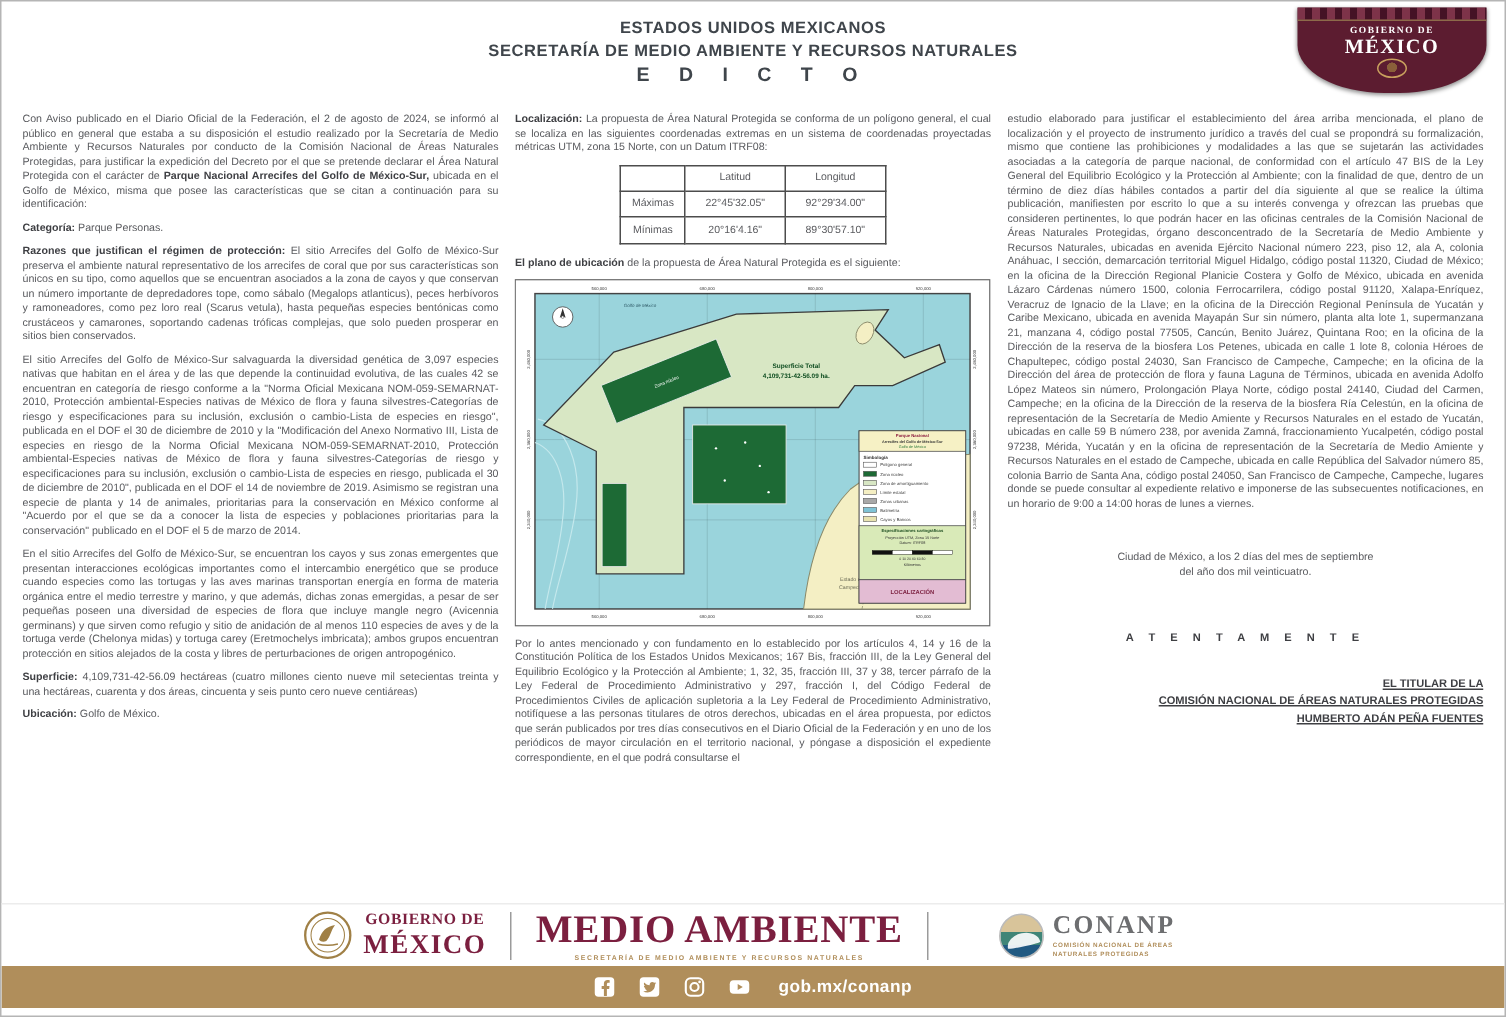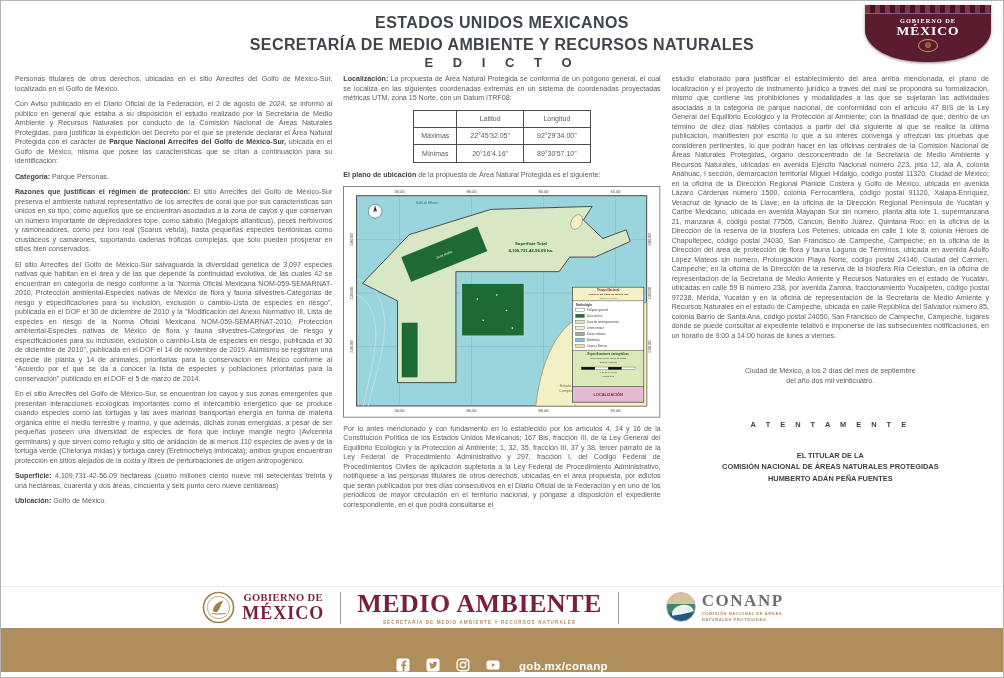--- a/index.html
+++ b/index.html
@@ -1,21 +1,21 @@
 <!DOCTYPE html>
 <html><head>
 <meta charset="utf-8">
 <style>
   * { margin:0; padding:0; box-sizing:border-box; }
   html,body { width:1004px; height:678px; background:#ffffff; font-family:"Liberation Sans", sans-serif; }
   .page { position:relative; width:1004px; height:678px; background:#fff; border:1px solid #b5b5b5; overflow:hidden; }
 
   
   .header { position:absolute; top:11px; left:0; right:0; text-align:center; color:#3f454b; }
-  .h-line { font-size:16px; font-weight:bold; letter-spacing:.4px; line-height:1.35; }
+  .h-line { font-size:11px; font-weight:bold; letter-spacing:.4px; line-height:1.35; }
   .edicto { font-size:13px; font-weight:bold; letter-spacing:8px; color:#3f454b; }
 
   .badge { position:absolute; top:4px; right:12px; width:126px; height:57px; background:#5c1c30;
            border-radius:0 0 58px 58px / 0 0 32px 32px; overflow:hidden; text-align:center; color:#fff;
            box-shadow:0 1px 3px rgba(0,0,0,.45); }
   .badge-band { height:9px; background:repeating-linear-gradient(90deg,#7d3349 0 5px,#451225 5px 10px); border-bottom:1px solid #8d6a4a; }
   .badge-g1 { font-size:6.3px; font-weight:bold; letter-spacing:1px; margin-top:3px; font-family:"Liberation Serif",serif; }
   .badge-g2 { font-size:13.5px; font-weight:bold; letter-spacing:1px; font-family:"Liberation Serif",serif; line-height:1.05; }
   .badge-eagle { width:20px; height:13px; margin:1px auto 0; border:1px solid #c9a15e; border-radius:50%;
                  background:radial-gradient(circle at 50% 45%, #8a5f3a 0 30%, transparent 31%); }
@@ -31,44 +31,44 @@
   .coord-table th, .coord-table td { border:1.4px solid #4d4d4d; font-size:7px; font-weight:normal;
       color:#595a5e; text-align:center; padding:3.5px 13px; }
   .coord-table td:first-child { padding:3.5px 7px; }
 
   .map-wrap { margin:3px 0 7px; border:0; }
   .map-wrap svg { display:block; width:100%; height:auto; }
 
   
   .date-block { text-align:center; margin:26px 18px 0; }
   .atent { text-align:center; font-weight:bold; letter-spacing:4px; margin-top:34px; color:#3e3f43; font-size:7.4px; }
-  .sig { text-align:center; font-weight:bold; margin-top:20px; color:#3e3f43; font-size:7.4px; line-height:1.55; }
+  .sig { text-align:right; font-weight:bold; margin-top:20px; color:#3e3f43; font-size:7.4px; line-height:1.55;text-decoration:underline; }
 
   
   .footer { position:absolute; left:0; right:0; bottom:5px; }
   .logos { height:42px; display:flex; align-items:center; justify-content:center; gap:16px; background:#fff; border-top:1px solid #ececec; }
   .gob-wrap { display:flex; align-items:center; gap:7px; }
   .seal { width:33px; height:33px; }
   .gob-text { font-family:"Liberation Serif",serif; color:#7b1f3f; font-weight:bold; line-height:1.02; text-align:center; }
   .gob1 { font-size:10.5px; letter-spacing:.4px; }
   .gob2 { font-size:18px; letter-spacing:1px; }
   .divider { width:1px; height:32px; background:#9b9b9b; }
   .ma-block { text-align:center; }
   .ma-title { font-family:"Liberation Serif",serif; font-size:26px; font-weight:bold; color:#7b1f3f; letter-spacing:.5px; line-height:1; }
   .ma-sub { font-size:4.6px; color:#b08e5b; font-weight:bold; letter-spacing:1.1px; margin-top:3px; }
-  .conanp-block { display:flex; align-items:flex-start; gap:6px;padding-left:31px; }
+  .conanp-block { display:flex; align-items:flex-end; gap:6px;padding-left:31px; }
   .conanp-logo { width:30px; height:30px; border-radius:50%; position:relative; overflow:hidden;
      background:linear-gradient(180deg,#d8c49a 0 40%,#3f8577 40% 72%,#215a82 72% 100%); border:1px solid #bbb; }
   .conanp-logo::after { content:""; position:absolute; left:4px; top:12px; width:22px; height:9px;
      background:#fff; border-radius:50% 50% 50% 50% / 90% 90% 10% 10%; transform:rotate(-12deg); opacity:.9; }
   .conanp-text { line-height:1; }
   .c1 { font-family:"Liberation Serif",serif; font-size:17px; font-weight:bold; color:#6d6e70; letter-spacing:1.5px; }
   .c2 { font-size:4.2px; color:#b08e5b; font-weight:bold; letter-spacing:.5px; margin-top:2px; width:100px; line-height:1.4; }
 
-  .goldbar { height:44px; background:#b08e5b; display:flex; align-items:flex-end; justify-content:center; gap:16px; }
+  .goldbar { height:28px; background:#b08e5b; display:flex; align-items:center; justify-content:center; gap:16px; }
   .soc { width:14px; height:14px; display:block; }
   .goldbar-url { color:#fff; font-size:11.5px; font-weight:bold; letter-spacing:.3px; margin-left:3px; }
 </style>
 </head>
 <body>
 
 <div class="page">
 
   <div class="header">
     <div class="h-line">ESTADOS UNIDOS MEXICANOS</div>
@@ -79,21 +79,20 @@
   <div class="badge">
     <div class="badge-band"></div>
     <div class="badge-g1">GOBIERNO DE</div>
     <div class="badge-g2">MÉXICO</div>
     <div class="badge-eagle"></div>
   </div>
 
   <div class="columns">
 
     <div class="col">
-      <p><span>Personas titulares de otros derechos, ubicadas en el sitio Arrecifes del Golfo de México-Sur, localizado en el Golfo de México.</span></p>
       <p><span>Con Aviso publicado en el Diario Oficial de la Federación, el 2 de agosto de 2024, se informó al público en general que estaba a su disposición el estudio realizado por la Secretaría de Medio Ambiente y Recursos Naturales por conducto de la Comisión Nacional de Áreas Naturales Protegidas, para justificar la expedición del Decreto por el que se pretende declarar el Área Natural Protegida con el carácter de </span><b class="lbl">Parque Nacional Arrecifes del Golfo de México-Sur,</b><span> ubicada en el Golfo de México, misma que posee las características que se citan a continuación para su identificación:</span></p>
       <p><b class="lbl">Categoría:</b><span> Parque Personas.</span></p>
       <p><b class="lbl">Razones que justifican el régimen de protección:</b><span> El sitio Arrecifes del Golfo de México-Sur preserva el ambiente natural representativo de los arrecifes de coral que por sus características son únicos en su tipo, como aquellos que se encuentran asociados a la zona de cayos y que conservan un número importante de depredadores tope, como sábalo (Megalops atlanticus), peces herbívoros y ramoneadores, como pez loro real (Scarus vetula), hasta pequeñas especies bentónicas como crustáceos y camarones, soportando cadenas tróficas complejas, que solo pueden prosperar en sitios bien conservados.</span></p>
       <p><span>El sitio Arrecifes del Golfo de México-Sur salvaguarda la diversidad genética de 3,097 especies nativas que habitan en el área y de las que depende la continuidad evolutiva, de las cuales 42 se encuentran en categoría de riesgo conforme a la "Norma Oficial Mexicana NOM-059-SEMARNAT-2010, Protección ambiental-Especies nativas de México de flora y fauna silvestres-Categorías de riesgo y especificaciones para su inclusión, exclusión o cambio-Lista de especies en riesgo", publicada en el DOF el 30 de diciembre de 2010 y la "Modificación del Anexo Normativo III, Lista de especies en riesgo de la Norma Oficial Mexicana NOM-059-SEMARNAT-2010, Protección ambiental-Especies nativas de México de flora y fauna silvestres-Categorías de riesgo y especificaciones para su inclusión, exclusión o cambio-Lista de especies en riesgo, publicada el 30 de diciembre de 2010", publicada en el DOF el 14 de noviembre de 2019. Asimismo se registran una especie de planta y 14 de animales, prioritarias para la conservación en México conforme al "Acuerdo por el que se da a conocer la lista de especies y poblaciones prioritarias para la conservación" publicado en el DOF el 5 de marzo de 2014.</span></p>
       <p><span>En el sitio Arrecifes del Golfo de México-Sur, se encuentran los cayos y sus zonas emergentes que presentan interacciones ecológicas importantes como el intercambio energético que se produce cuando especies como las tortugas y las aves marinas transportan energía en forma de materia orgánica entre el medio terrestre y marino, y que además, dichas zonas emergidas, a pesar de ser pequeñas poseen una diversidad de especies de flora que incluye mangle negro (Avicennia germinans) y que sirven como refugio y sitio de anidación de al menos 110 especies de aves y de la tortuga verde (Chelonya midas) y tortuga carey (Eretmochelys imbricata); ambos grupos encuentran protección en sitios alejados de la costa y libres de perturbaciones de origen antropogénico.</span></p>
       <p><b class="lbl">Superficie:</b><span> 4,109,731-42-56.09 hectáreas (cuatro millones ciento nueve mil setecientas treinta y una hectáreas, cuarenta y dos áreas, cincuenta y seis punto cero nueve centiáreas)</span></p>
       <p><b class="lbl">Ubicación:</b><span> Golfo de México.</span></p>
     </div>
 
     <div class="col">

